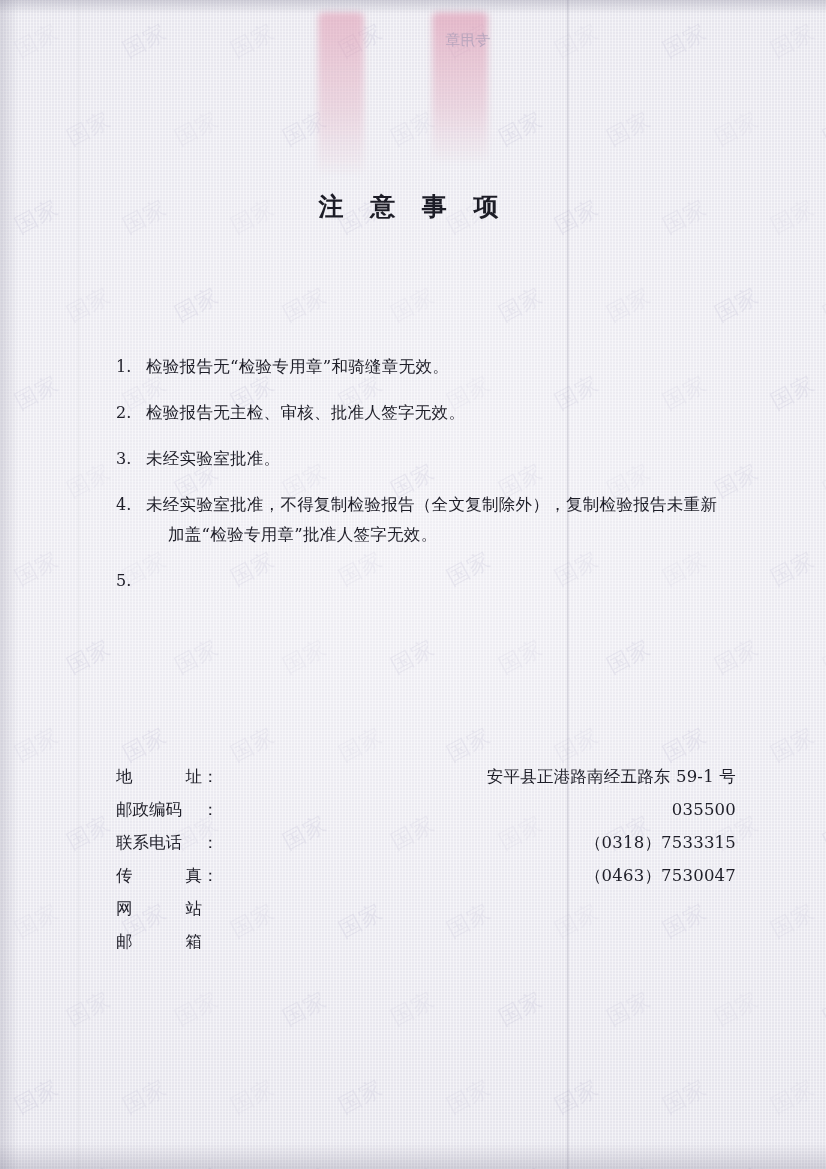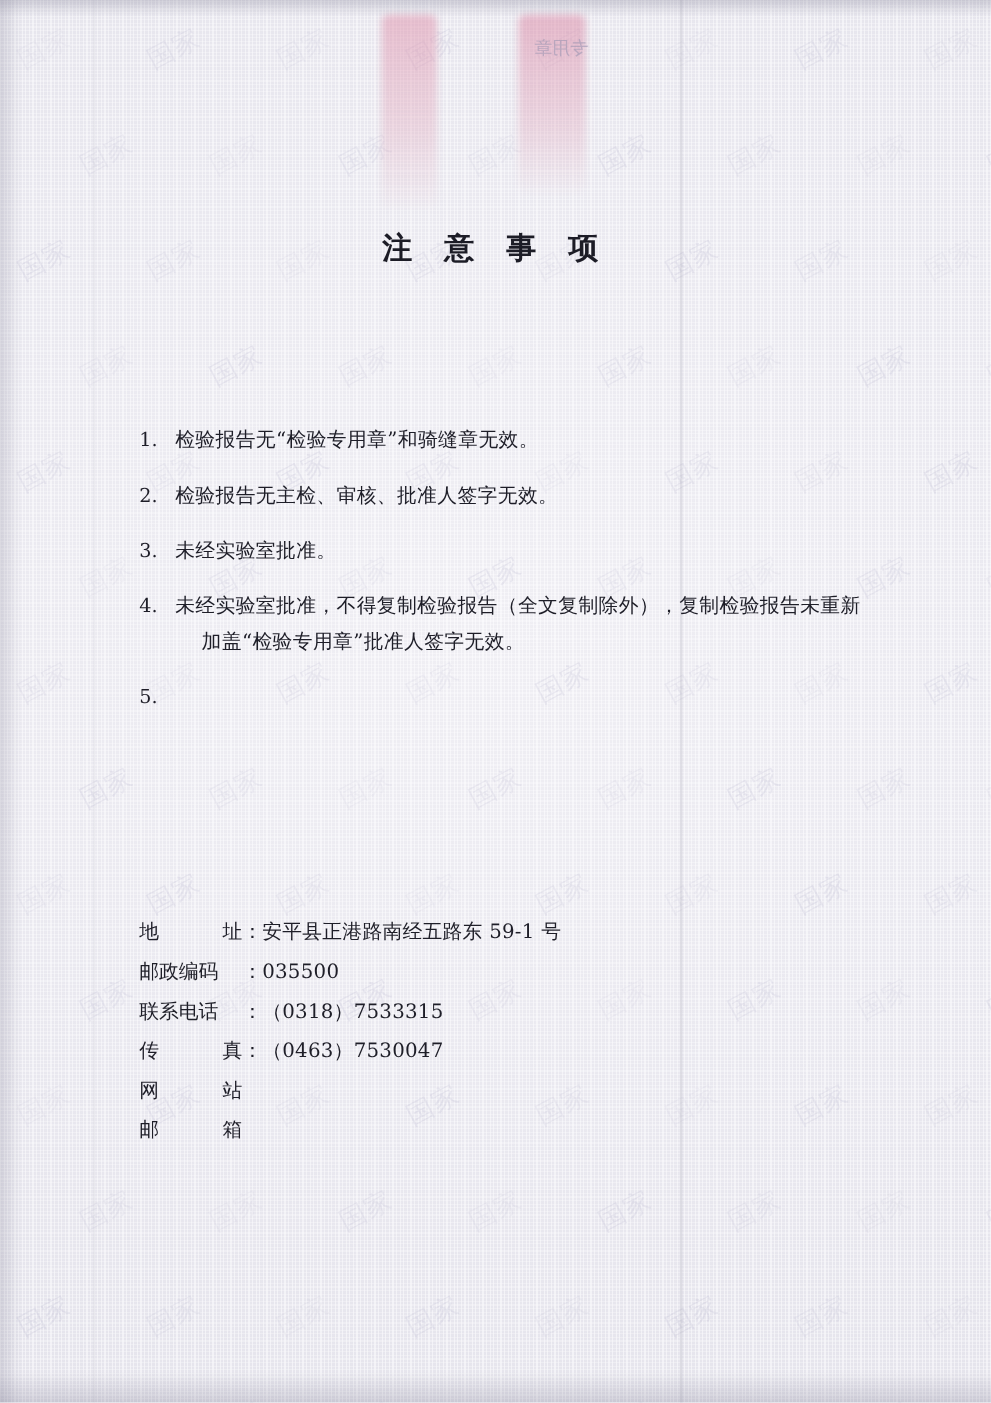--- a/index.html
+++ b/index.html
@@ -190,20 +190,21 @@
   .contact-label span { display: inline-block; }
   .contact-sep {
     flex: 0 0 16px;
   }
   .contact-value {
     flex: 1;
     letter-spacing: 0.2px;
   }
   .latin {
     font-family: "DejaVu Serif", "Liberation Serif", serif;
+    text-align: right;
   }
 </style>
 </head>
 <body>
 
 <div class="page">
 
   <div class="grain"></div>
 
   <div class="watermarks" id="wm-layer">

